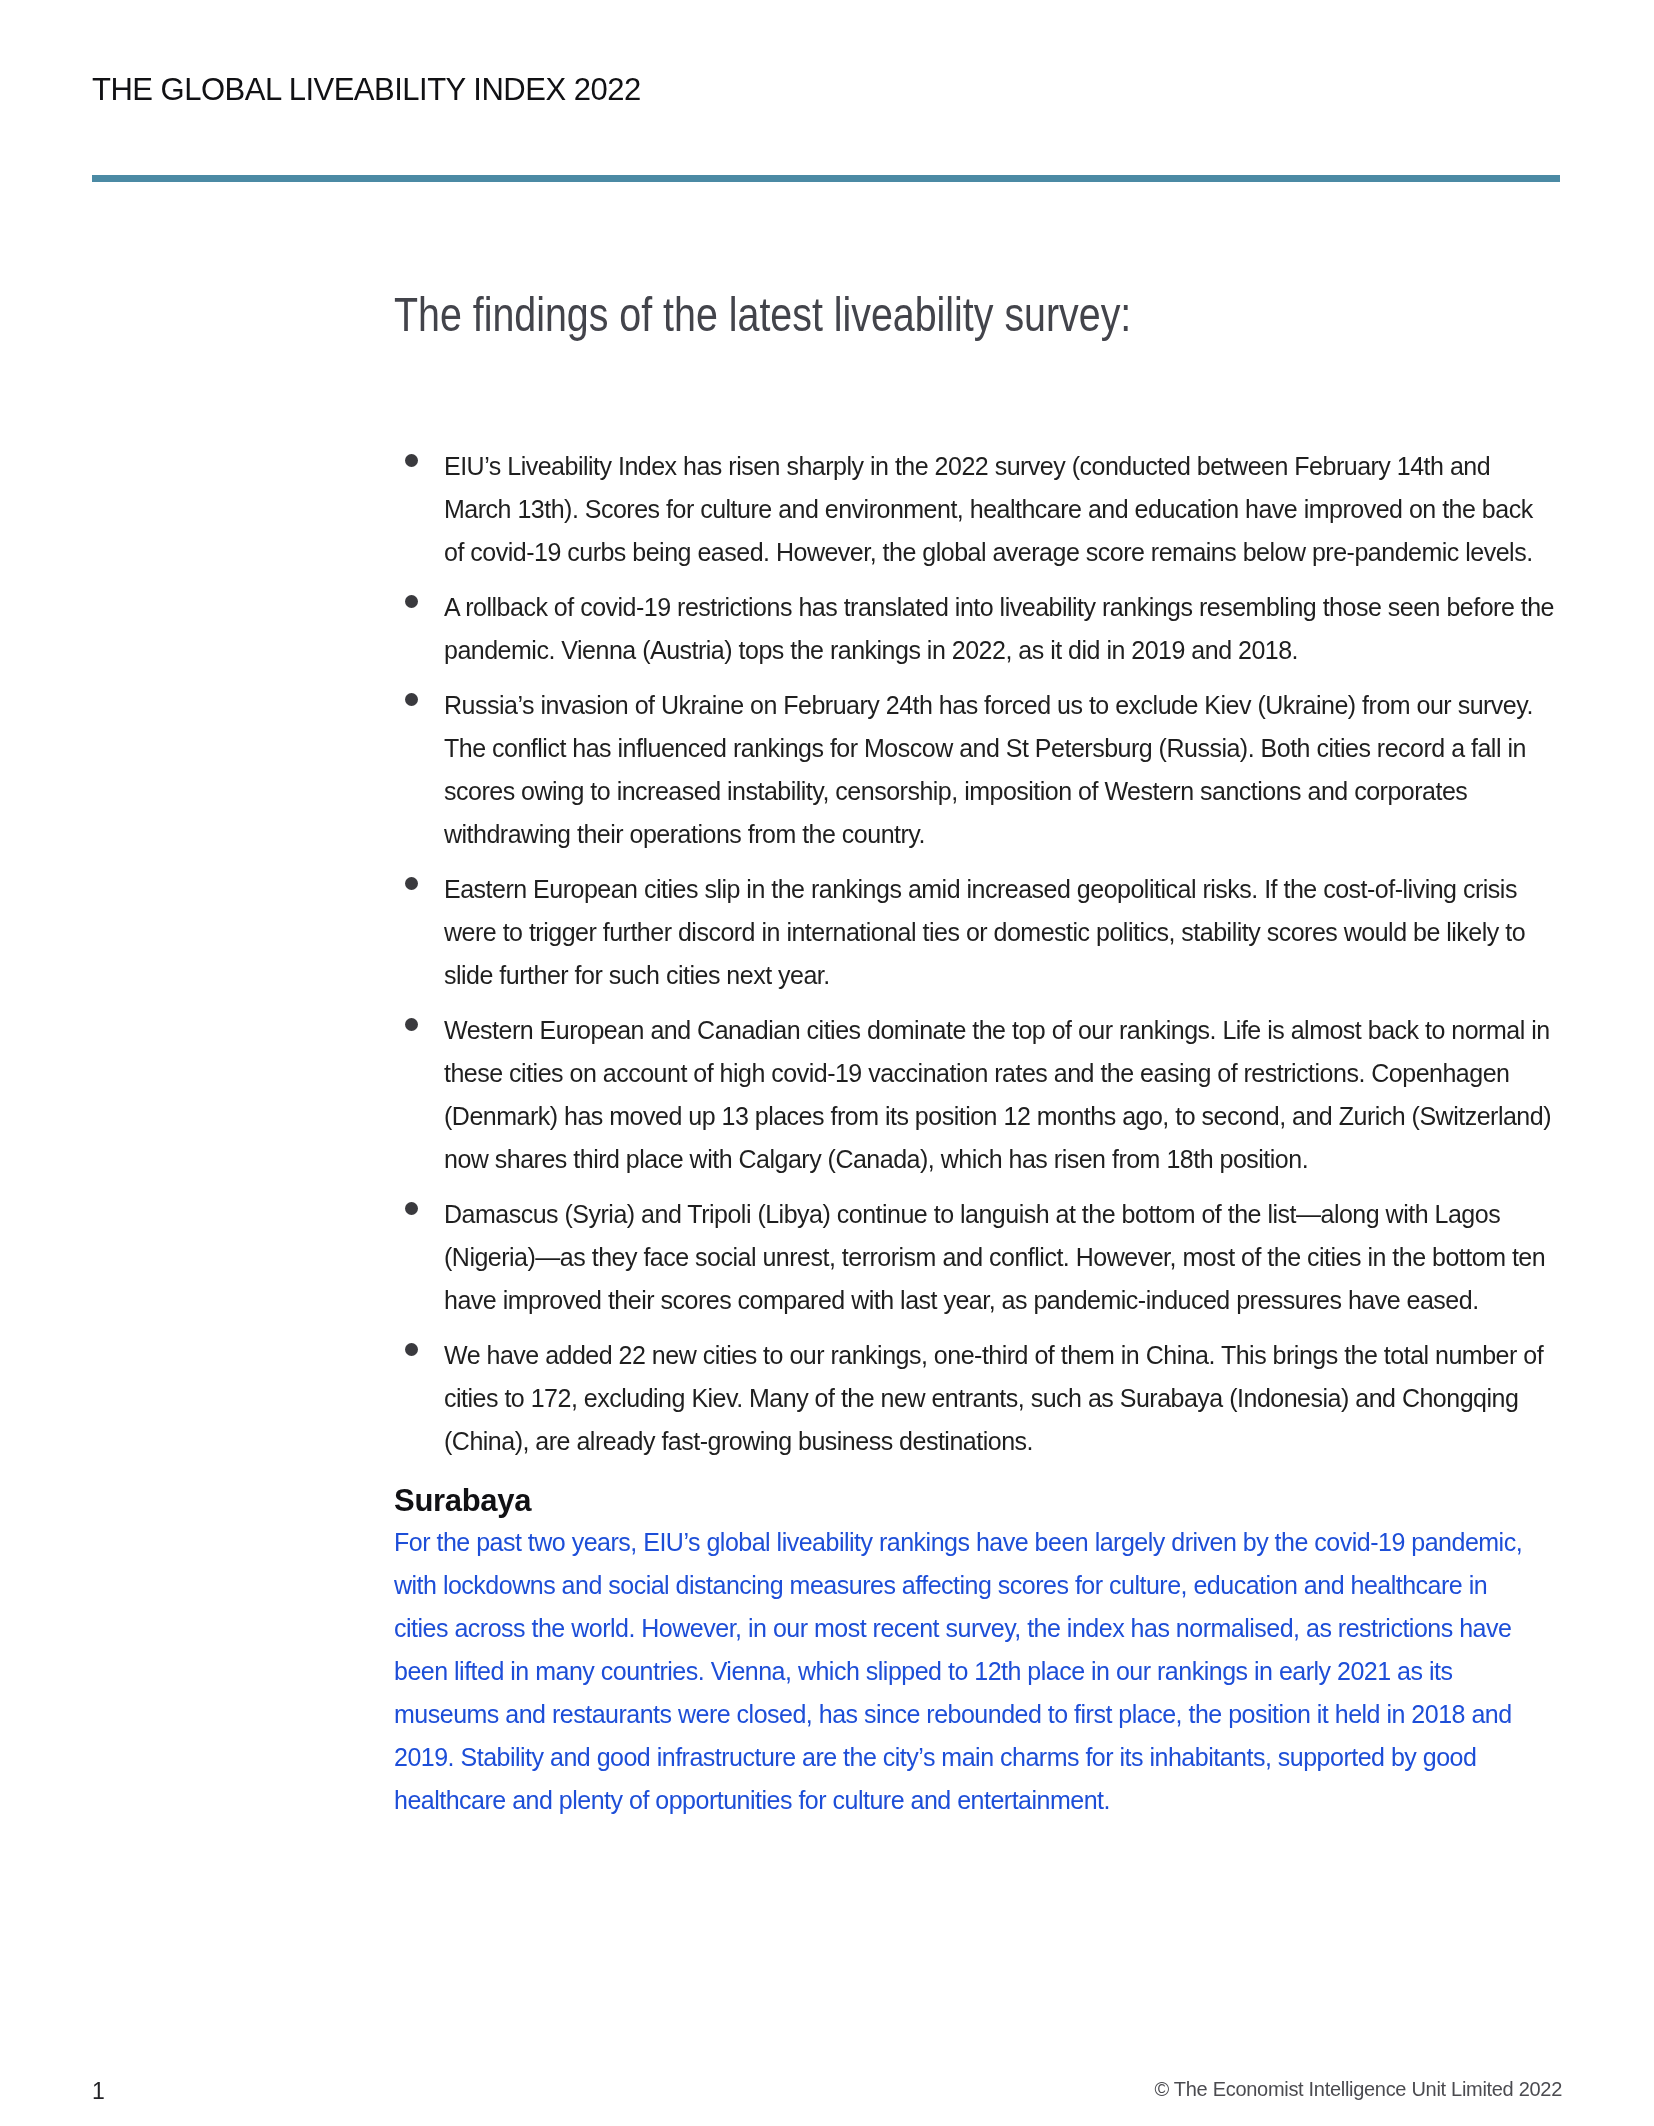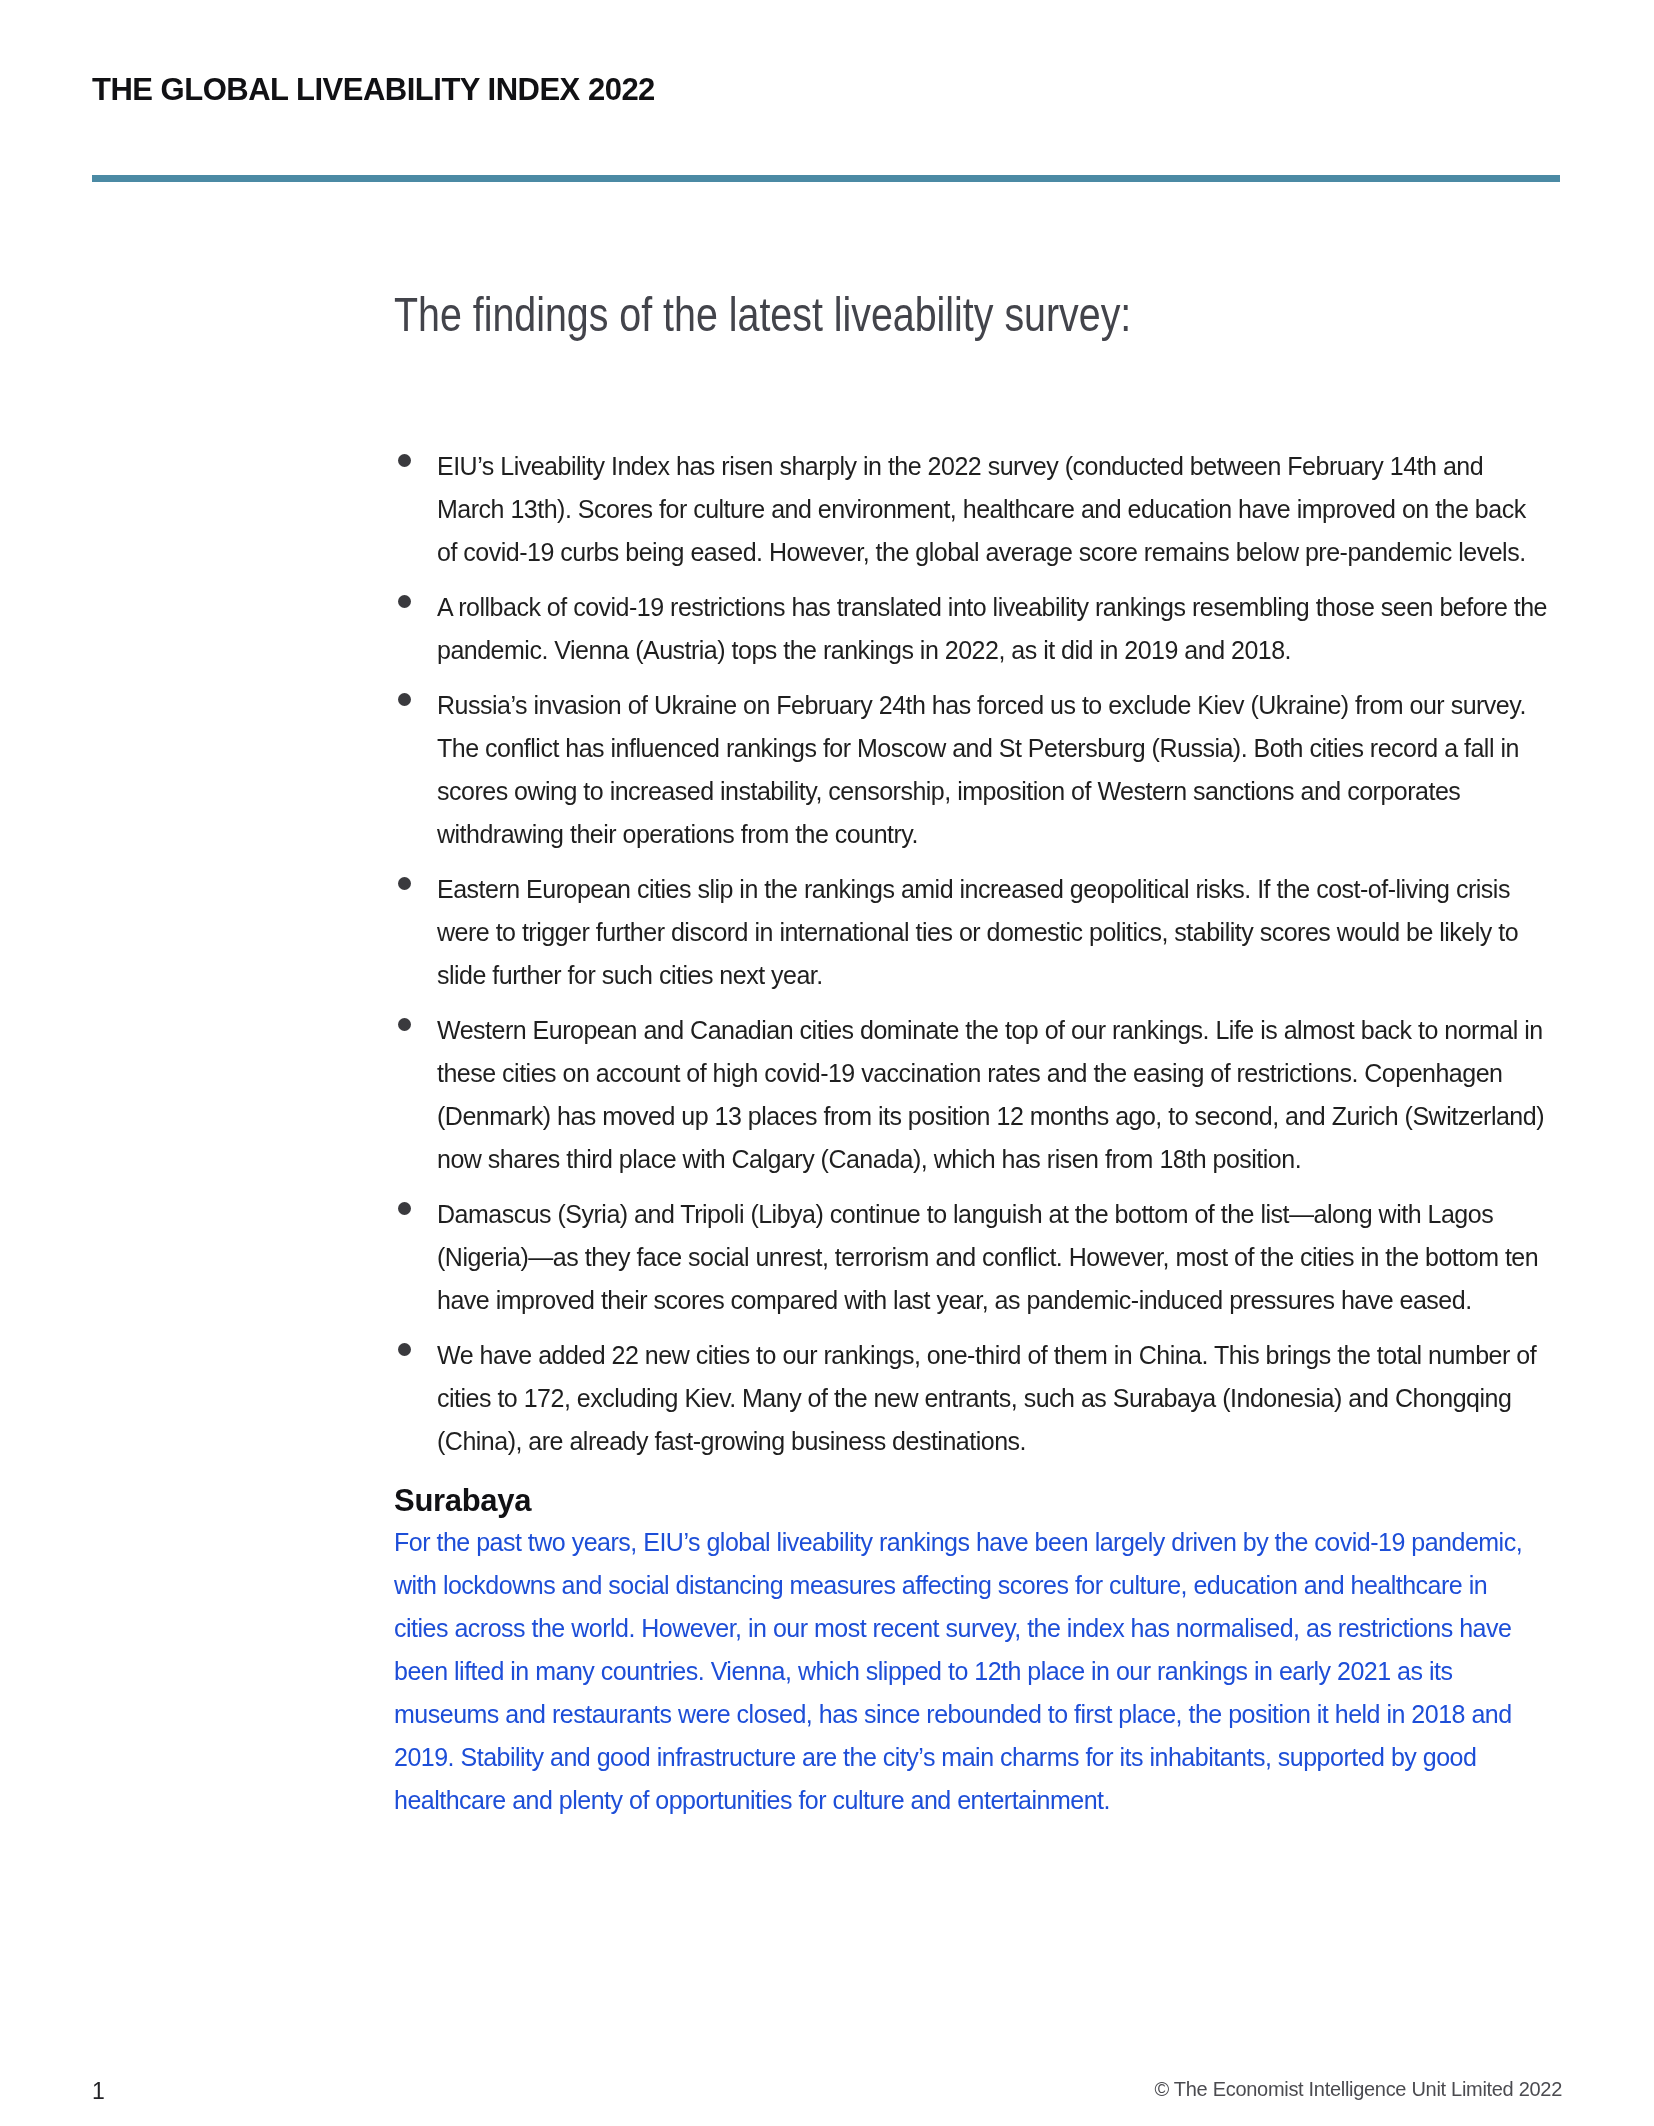--- a/index.html
+++ b/index.html
@@ -12,21 +12,21 @@
     color: #1f1f1f;
     overflow: hidden;
   }
 
   
   .report-title {
     position: absolute;
     left: 92px;
     top: 72px;
     font-size: 31px;
-    font-weight: 700;
+    font-weight: 400;
     letter-spacing: -0.5px;
     color: #111114;
     white-space: nowrap;
   }
   .header-rule {
     position: absolute;
     left: 92px;
     top: 175px;
     width: 1468px;
     height: 7px;
@@ -54,20 +54,21 @@
 
   .bullet-list {
     list-style: none;
     margin: 102px 0 0 0;
     padding: 0 0 0 4px;
   }
   .bullet-list li {
     display: flex;
     gap: 26px;
     margin-bottom: 12px;
+    justify-content: flex-end;
   }
   .dot {
     flex: 0 0 13px;
     width: 13px;
     height: 13px;
     border-radius: 50%;
     background: #3a3a3e;
     margin-top: 9px;
   }
   .btext {

